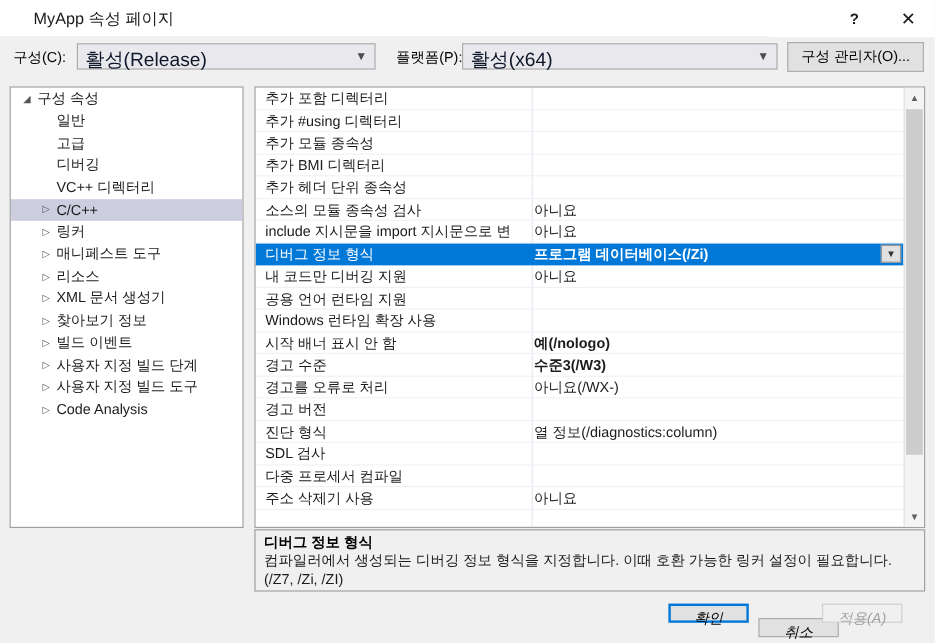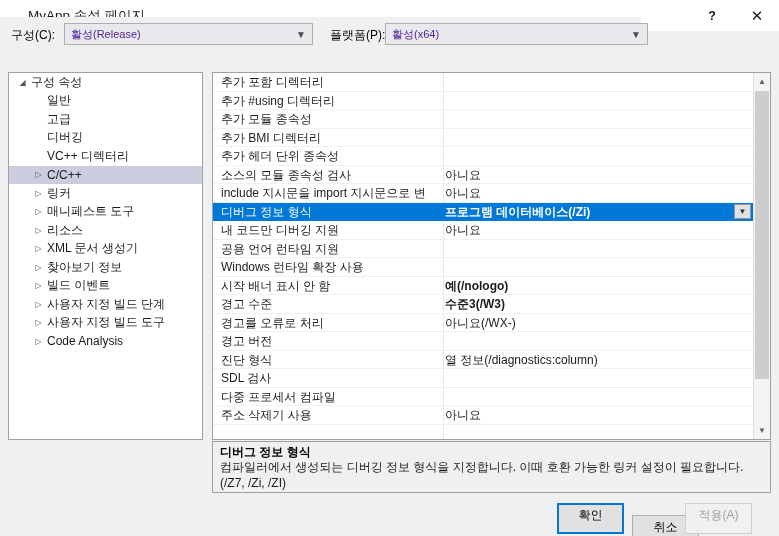--- a/index.html
+++ b/index.html
@@ -51,21 +51,21 @@
     color: #1b1b1b;
     cursor: default;
     user-select: none;
   }
   .win-btn.help { right: 45px; font-weight: bold; font-size: 12.5px; }
   .win-btn.close { right: 0; font-size: 15px; }
 
   
   .cfg-row {
     position: absolute;
-    left: 0; top: 17px;
+    left: 0; top: 30px;
     width: 641px; height: 34px;
     background: #f0f0f0;
   }
   .cfg-label {
     position: absolute;
     font-size: 12px;
     color: #000;
     top: 10px;
     white-space: nowrap;
   }
@@ -76,22 +76,22 @@
     top: 6px;
     height: 22px;
     background: #e9e9ed;
     border: 1px solid #adadad;
     box-sizing: border-box;
     cursor: default;
   }
   .combo .val {
     position: absolute;
     left: 6px; top: 3px;
-    font-size: 11px;
-    color: #4c1d95;
+    font-size: 16px;
+    color: #0f172a;
     white-space: nowrap;
     overflow: hidden;
   }
   .combo .chev {
     position: absolute;
     right: 6px; top: 0;
     height: 20px;
     display: flex;
     align-items: center;
     color: #4a4a4a;
@@ -274,22 +274,23 @@
   .desc-body {
     font-size: 12px;
     color: #1b1b1b;
     line-height: 15.5px;
   }
 
   
   .btn.bottom {
     position: absolute;
     top: 503px;
-    width: 67px; height: 31px;
+    width: 67px; height: 16px;
     line-height: 22px;
+    font-style: italic;
   }
   .btn.ok {
     left: 557px;
     background: #e1e1e1;
     border: 2px solid #0078d7;
     line-height: 20px;
   }
   .btn.cancel { left: 632px; margin-top: 12px; }
   .btn.apply {
     left: 685px;
@@ -315,20 +316,21 @@
       <span class="val">활성(Release)</span>
       <span class="chev">▼</span>
     </div>
 
     <div class="cfg-label two">플랫폼(P):</div>
     <div class="combo plat">
       <span class="val">활성(x64)</span>
       <span class="chev">▼</span>
     </div>
 
+    <div class="btn cfgmgr">구성 관리자(O)...</div>
   </div>
 
   <div class="tree">
     <div id="tree-host">
         <div class="tree-item depth0">
           <span class="tree-arrow">◢</span>
           <span class="tree-label">구성 속성</span>
         </div>
         <div class="tree-item depth1">
           <span class="tree-arrow none">&nbsp;</span>

